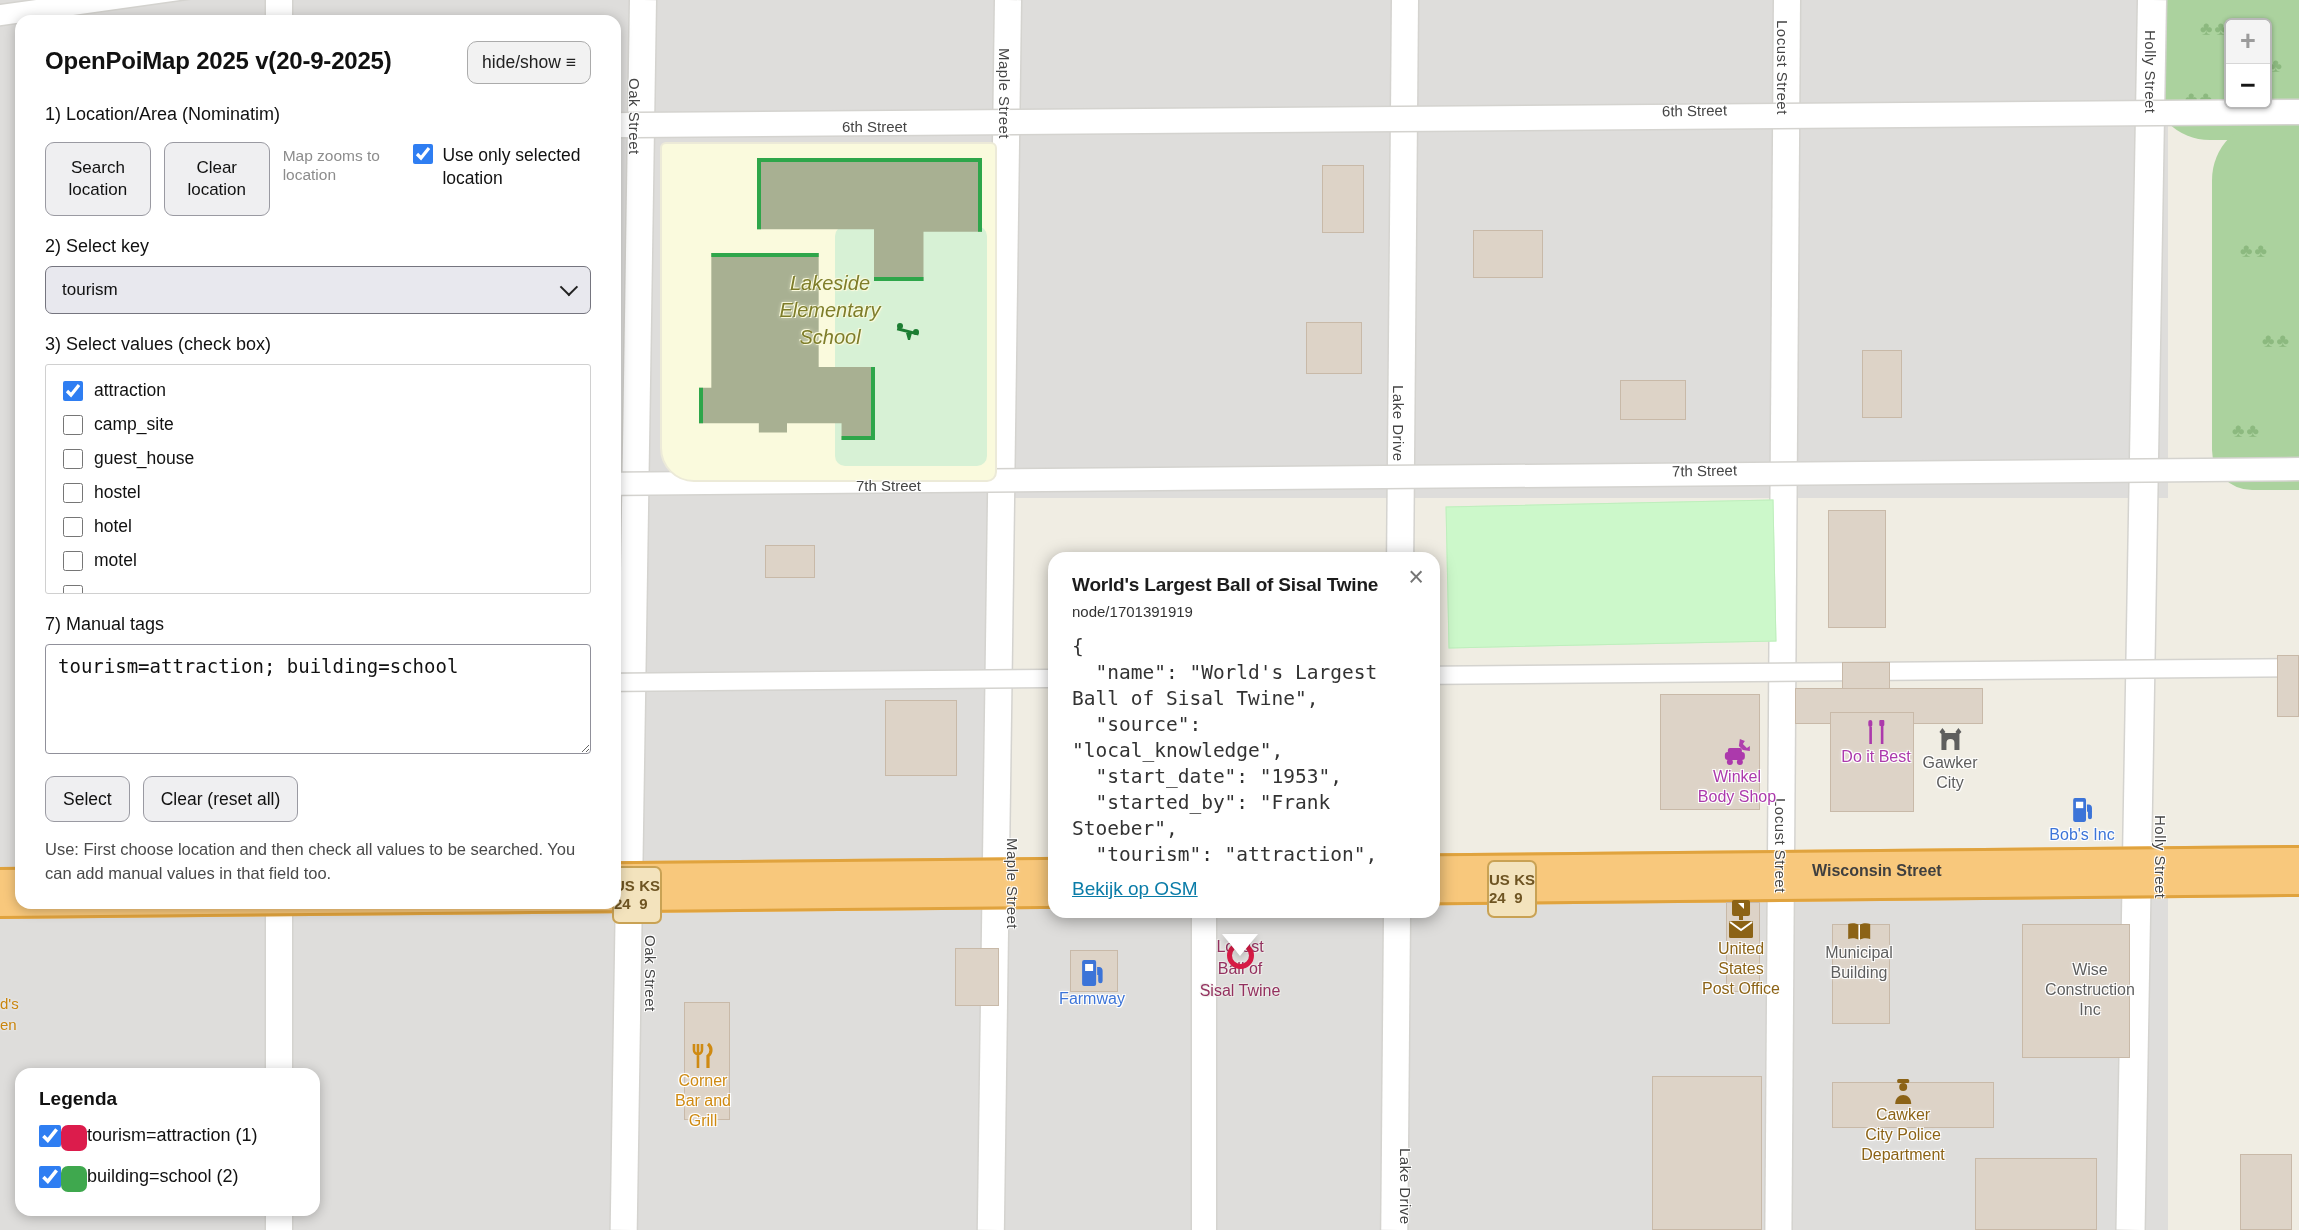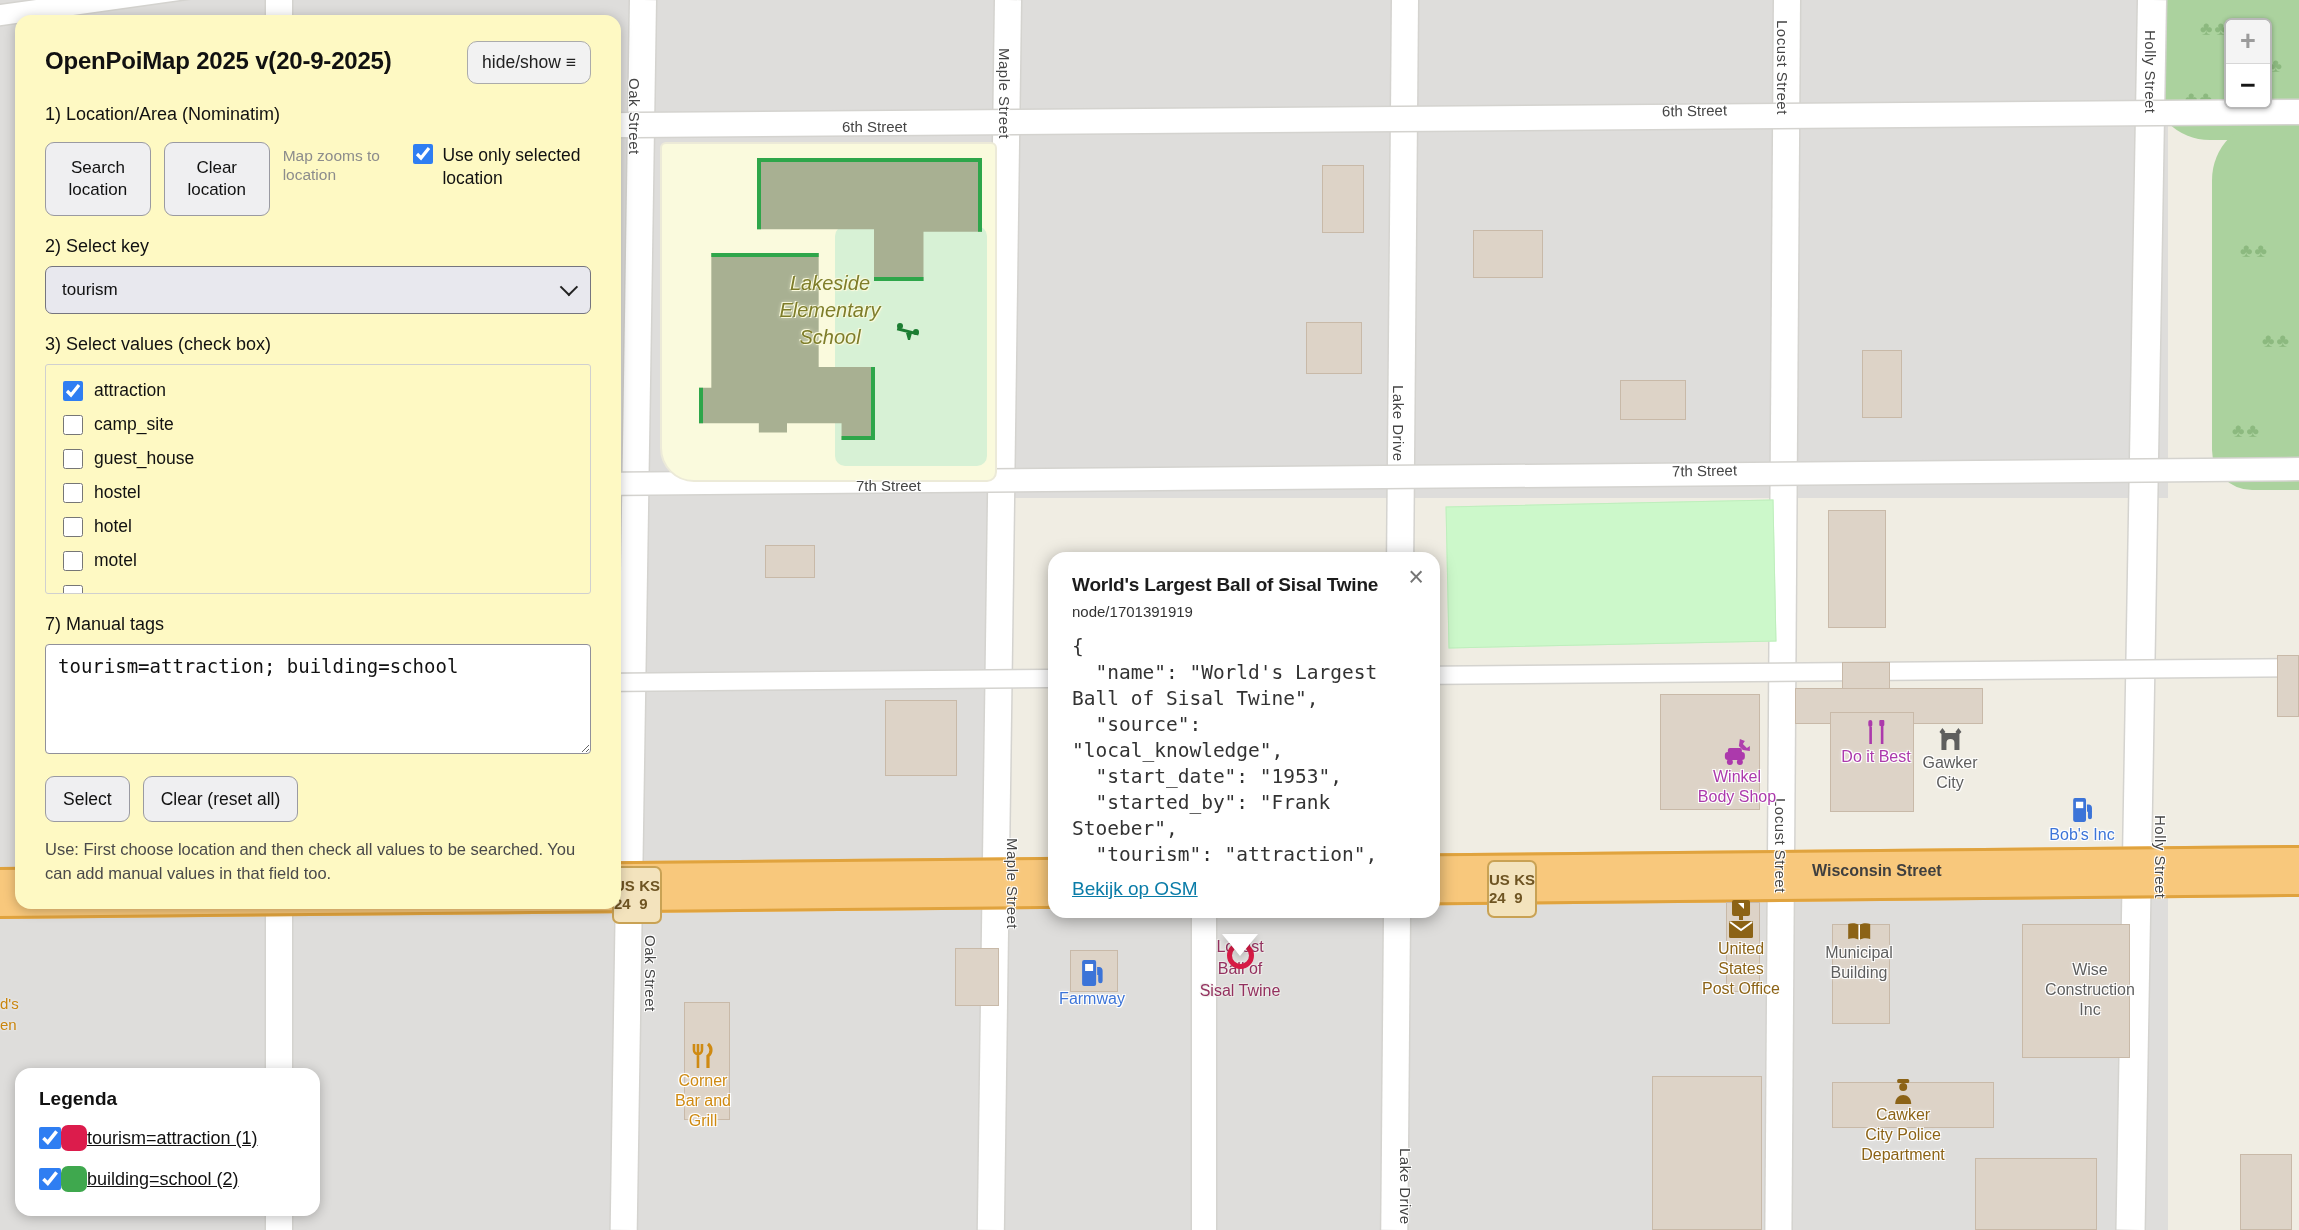--- a/index.html
+++ b/index.html
@@ -57,21 +57,21 @@
   .popup-sub{font-size:15px;color:#333;margin-top:7px;}
   .popup-json{margin:14px 0 0 0;font-family:"DejaVu Sans Mono","Liberation Mono",monospace;
       font-size:19.5px;line-height:26px;color:#333;white-space:pre-wrap;max-height:232px;overflow:hidden;}
   .popup-link{display:inline-block;margin-top:12px;font-size:19px;color:#0a7ca8;text-decoration:underline;}
   .popup-close{position:absolute;top:12px;right:16px;font-size:27px;line-height:27px;color:#757575;cursor:pointer;}
   .popup-tail{position:absolute;left:1222px;top:934px;width:0;height:0;z-index:39;
       border-left:18px solid transparent;border-right:18px solid transparent;border-top:22px solid #fff;
       filter:drop-shadow(0 3px 3px rgba(0,0,0,.18));}
 
   
-  .panel{position:absolute;left:15px;top:15px;width:606px;background:#fef9c3;border-radius:16px;
+  .panel{position:absolute;left:15px;top:15px;width:606px;background:#ffffff;border-radius:16px;
       box-shadow:0 2px 12px rgba(0,0,0,.25);padding:26px 30px 24px 30px;box-sizing:border-box;z-index:50;
       color:#111;}
   .panel-head{display:flex;justify-content:space-between;align-items:flex-start;}
   .panel-title{font-size:24px;font-weight:bold;letter-spacing:-.2px;padding-top:6px;}
   .hideshow{font-size:17.5px;background:#f2f2f2;border:1.5px solid #ababab;border-radius:10px;
       padding:10px 14px;cursor:pointer;color:#222;font-family:inherit;}
   .sec-label{font-size:18px;margin:20px 0 9px 0;}
   .text-input{width:100%;height:44px;border:1.5px solid #8e8e98;border-radius:5px;font-size:17px;
       padding:0 12px;box-sizing:border-box;font-family:inherit;color:#111;}
   .row-buttons{display:flex;gap:13px;margin-top:17px;align-items:flex-start;}
@@ -92,21 +92,21 @@
       color:#111;resize:both;}
   .small-btn{height:46px;background:#efeff1;border:1.5px solid #9a9aa2;border-radius:9px;
       font-size:17.5px;padding:0 17px;cursor:pointer;font-family:inherit;color:#111;}
   .btn-row{display:flex;gap:13px;margin-top:18px;}
   .help-text{margin-top:15px;font-size:16.5px;color:#4a4a4a;line-height:24px;}
 
   
   .legend{position:absolute;left:15px;top:1068px;width:305px;background:#fff;border-radius:16px;
       box-shadow:0 2px 12px rgba(0,0,0,.25);padding:20px 24px 24px 24px;box-sizing:border-box;z-index:50;}
   .legend-title{font-size:19px;font-weight:bold;color:#111;}
-  .legend-row{display:flex;align-items:center;gap:0;margin-top:15px;font-size:18px;color:#111;text-decoration:underline;}
+  .legend-row{display:flex;align-items:flex-start;gap:0;margin-top:15px;font-size:18px;color:#111;}
   .legend input[type=checkbox]{width:22px;height:22px;}
   .swatch{width:26px;height:26px;border-radius:7px;flex:none;}
 
   
   .zoomctl{position:absolute;left:2224px;top:18px;width:44px;background:#fff;border-radius:8px;
       border:2px solid rgba(0,0,0,.28);box-shadow:0 1px 5px rgba(0,0,0,.3);overflow:hidden;z-index:50;}
   .zoomctl .zbtn{height:43px;display:flex;align-items:center;justify-content:center;
       font-size:27px;font-weight:bold;cursor:pointer;}
   .zoom-in{color:#9b9b9b;background:#f4f4f4;border-bottom:1px solid #d7d7d7;}
   .zoom-out{color:#161616;background:#fff;}

